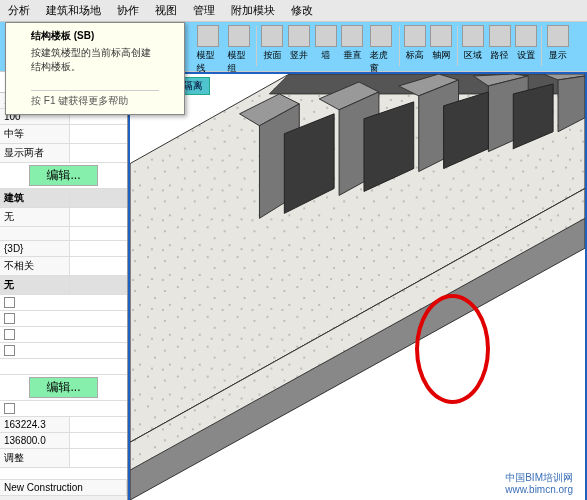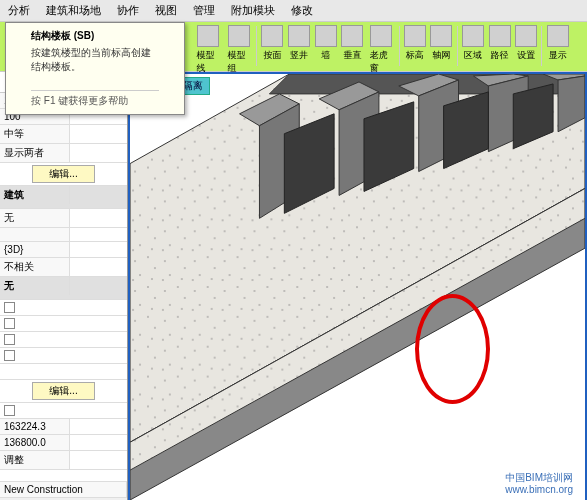--- a/index.html
+++ b/index.html
@@ -1,41 +1,41 @@
 <!DOCTYPE html>
 <html><head>
 <meta charset="utf-8">
 <style>
 * { margin: 0; padding: 0; box-sizing: border-box; font-family: "Microsoft YaHei", sans-serif; }
 body { width: 587px; height: 500px; background: #fff; overflow: hidden; position: relative; }
 
 .menubar { display: flex; background: #e8e8e8; border-bottom: 1px solid #ccc; font-size: 11px; align-items: center; }
 .menubar span { padding: 3px 8px; cursor: pointer; }
 
-.ribbon { display: flex; background: #bef264; border-bottom: 1px solid #ccc; padding: 2px 16px; height: 50px; align-items: flex-start; position: relative; }
+.ribbon { display: flex; background: #7dd3fc; border-bottom: 1px solid #ccc; padding: 2px 16px; height: 50px; align-items: flex-start; position: relative; }
 .ribbon-item { display: flex; flex-direction: column; align-items: center; font-size: 9px; padding: 1px 4px; min-width: 24px; cursor: pointer; }
 .ribbon-icon { width: 18px; height: 18px; background: #d0d0d0; border: 1px solid #999; margin-bottom: 2px; }
 .ribbon-icon.large { width: 22px; height: 22px; }
 .ribbon-sep { width: 1px; background: #ccc; height: 40px; margin: 2px 2px; }
 
 .tooltip { position: absolute; top: 22px; left: 5px; background: #fffff0; border: 1px solid #888; padding: 6px 25px; font-size: 10px; z-index: 100; box-shadow: 2px 2px 4px rgba(0,0,0,0.3); width: 180px; }
 .tooltip .tt-title { font-weight: bold; margin-bottom: 3px; }
 .tooltip .tt-desc { margin-bottom: 16px; color: #333; }
 .tooltip .tt-help { border-top: 1px solid #ccc; padding-top: 3px; color: #555; }
 
 .main { display: flex; height: 430px; }
 
 .sidebar { width: 128px; background: #f0f0f0; border-right: 1px solid #999; overflow-y: auto; font-size: 10px; }
 .prop-row { display: flex; border-bottom: 1px solid #ddd; background: #fff; }
 .prop-row .label { width: 55%; padding: 2px 4px; background: #f8f8f8; border-right: 1px solid #ddd; overflow: hidden; white-space: nowrap; }
 .prop-row .value { flex: 1; padding: 2px 4px; overflow: hidden; white-space: nowrap; }
-.prop-row.header { background: #e0e0e0; font-weight: bold; flex-direction: column; }
+.prop-row.header { background: #e0e0e0; font-weight: bold; }
 .prop-row.header .label { background: #e0e0e0; }
 .btn-row { text-align: center; padding: 2px; background: #fff; border-bottom: 1px solid #ddd; }
-.mini-btn { background: #fef9c3; border: 1px solid #aaa; font-size: 10px; padding: 1px 16px; cursor: pointer; }
+.mini-btn { background: #86efac; border: 1px solid #aaa; font-size: 12px; padding: 1px 16px; cursor: pointer; }
 .check-row { display: flex; align-items: center; padding: 2px 4px; background: #fff; border-bottom: 1px solid #ddd; }
 .checkbox { width: 11px; height: 11px; border: 1px solid #888; background: #fff; margin-right: 4px; }
 .edit-type-btn { display: flex; align-items: center; padding: 3px 5px; background: #fff; border-bottom: 1px solid #ccc; cursor: pointer; }
 .edit-type-icon { width: 14px; height: 14px; background: #ddd; border: 1px solid #999; margin-right: 4px; }
 
 .viewport { flex: 1; position: relative; background: #fff; border: 2px solid #2060c0; }
 .view-label { position: absolute; top: 3px; left: 3px; background: #4fc4cf; color: #003; font-size: 10px; padding: 1px 6px; border: 1px solid #2a8; }
 .model-area { width: 100%; height: 100%; overflow: hidden; }
 .red-ellipse { position: absolute; left: 285px; top: 220px; width: 75px; height: 110px; border: 4px solid #e00000; border-radius: 50%; }
 .watermark { position: absolute; bottom: 4px; right: 12px; font-size: 10px; color: #3a6fb7; text-align: left; line-height: 1.2; margin-left: 20px; }

